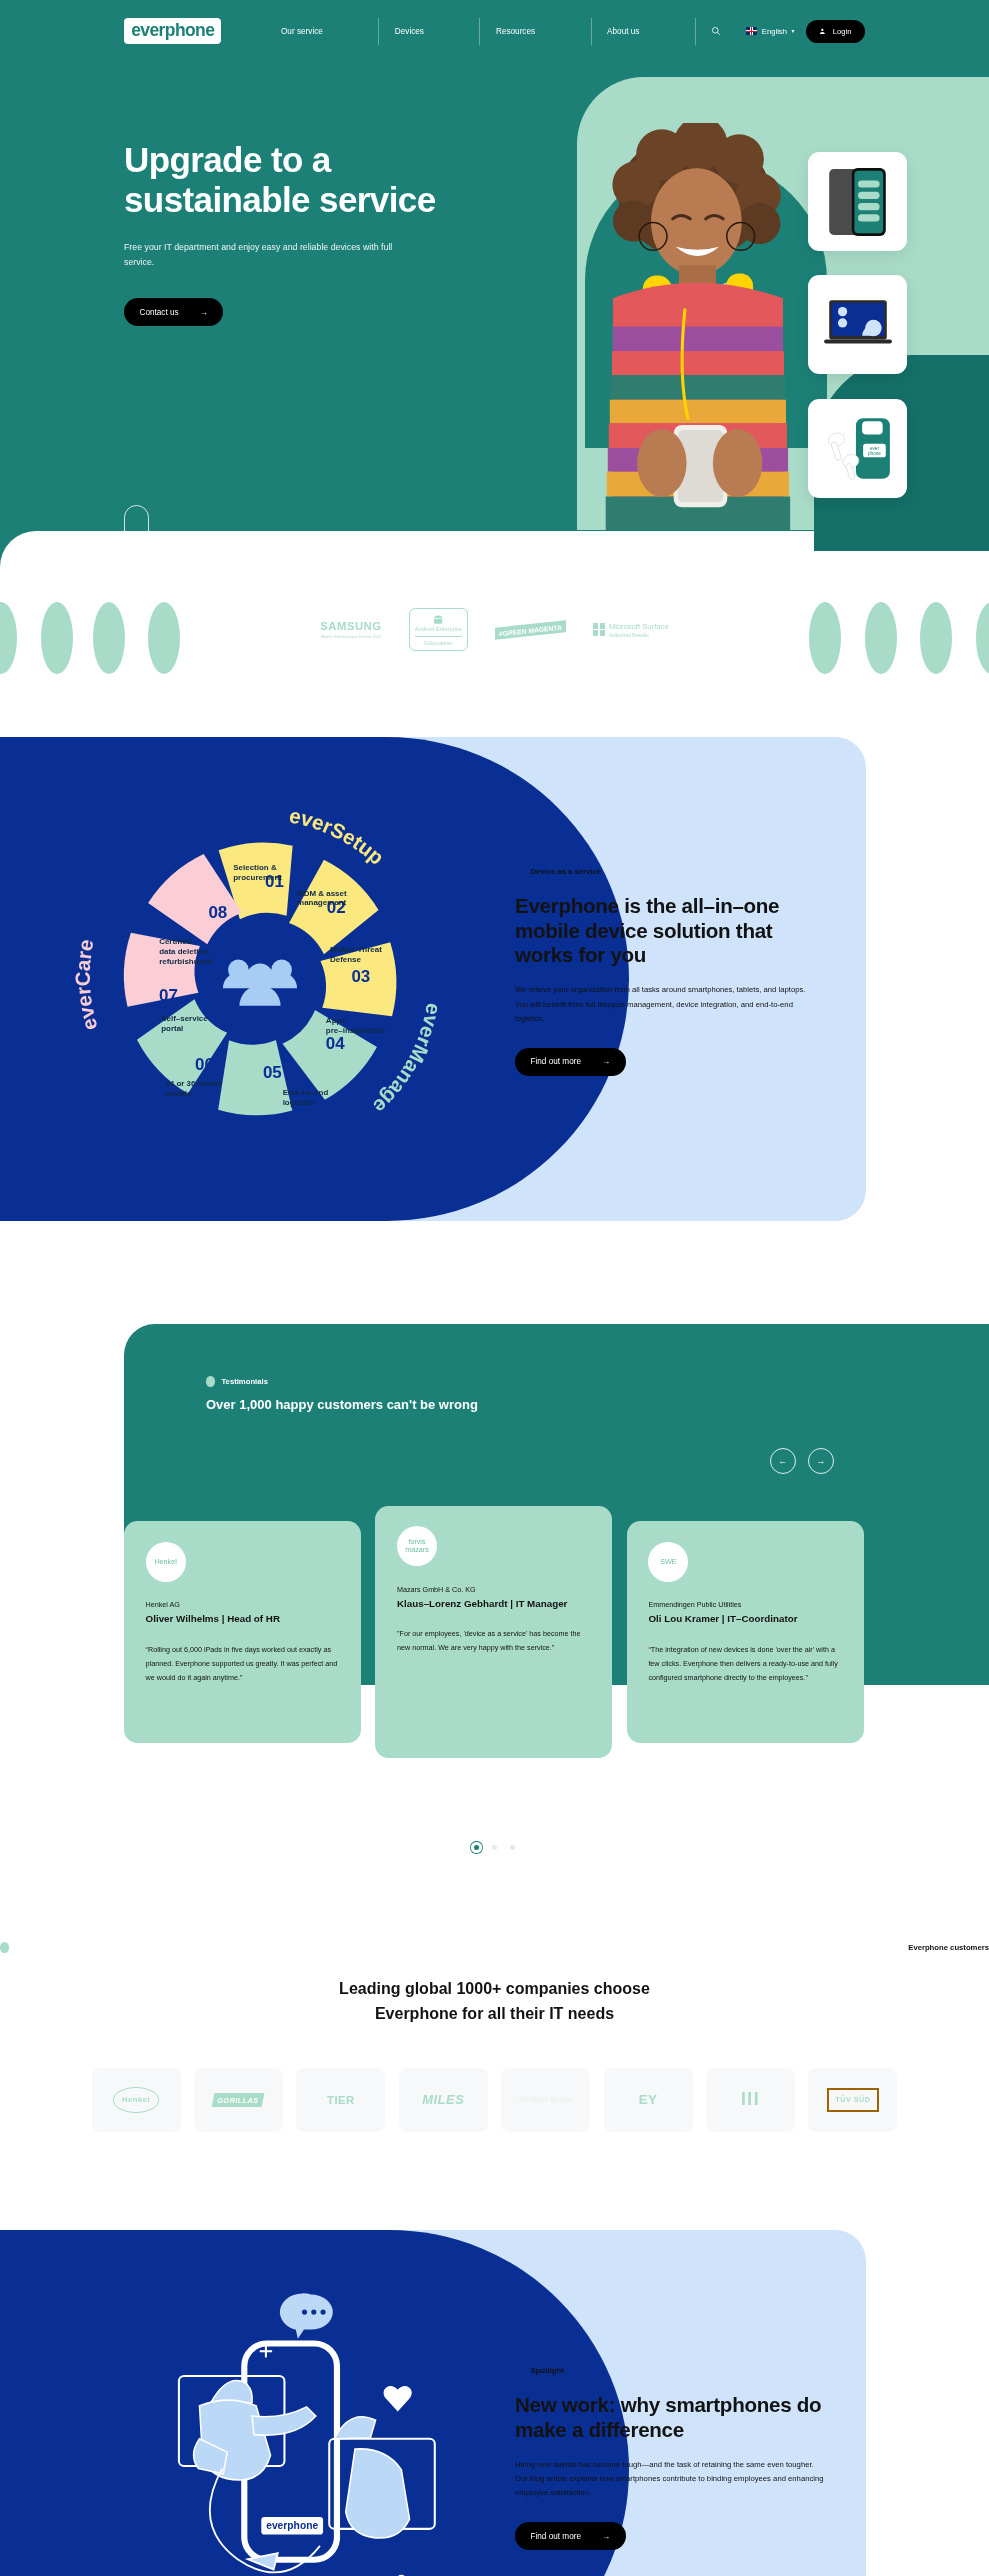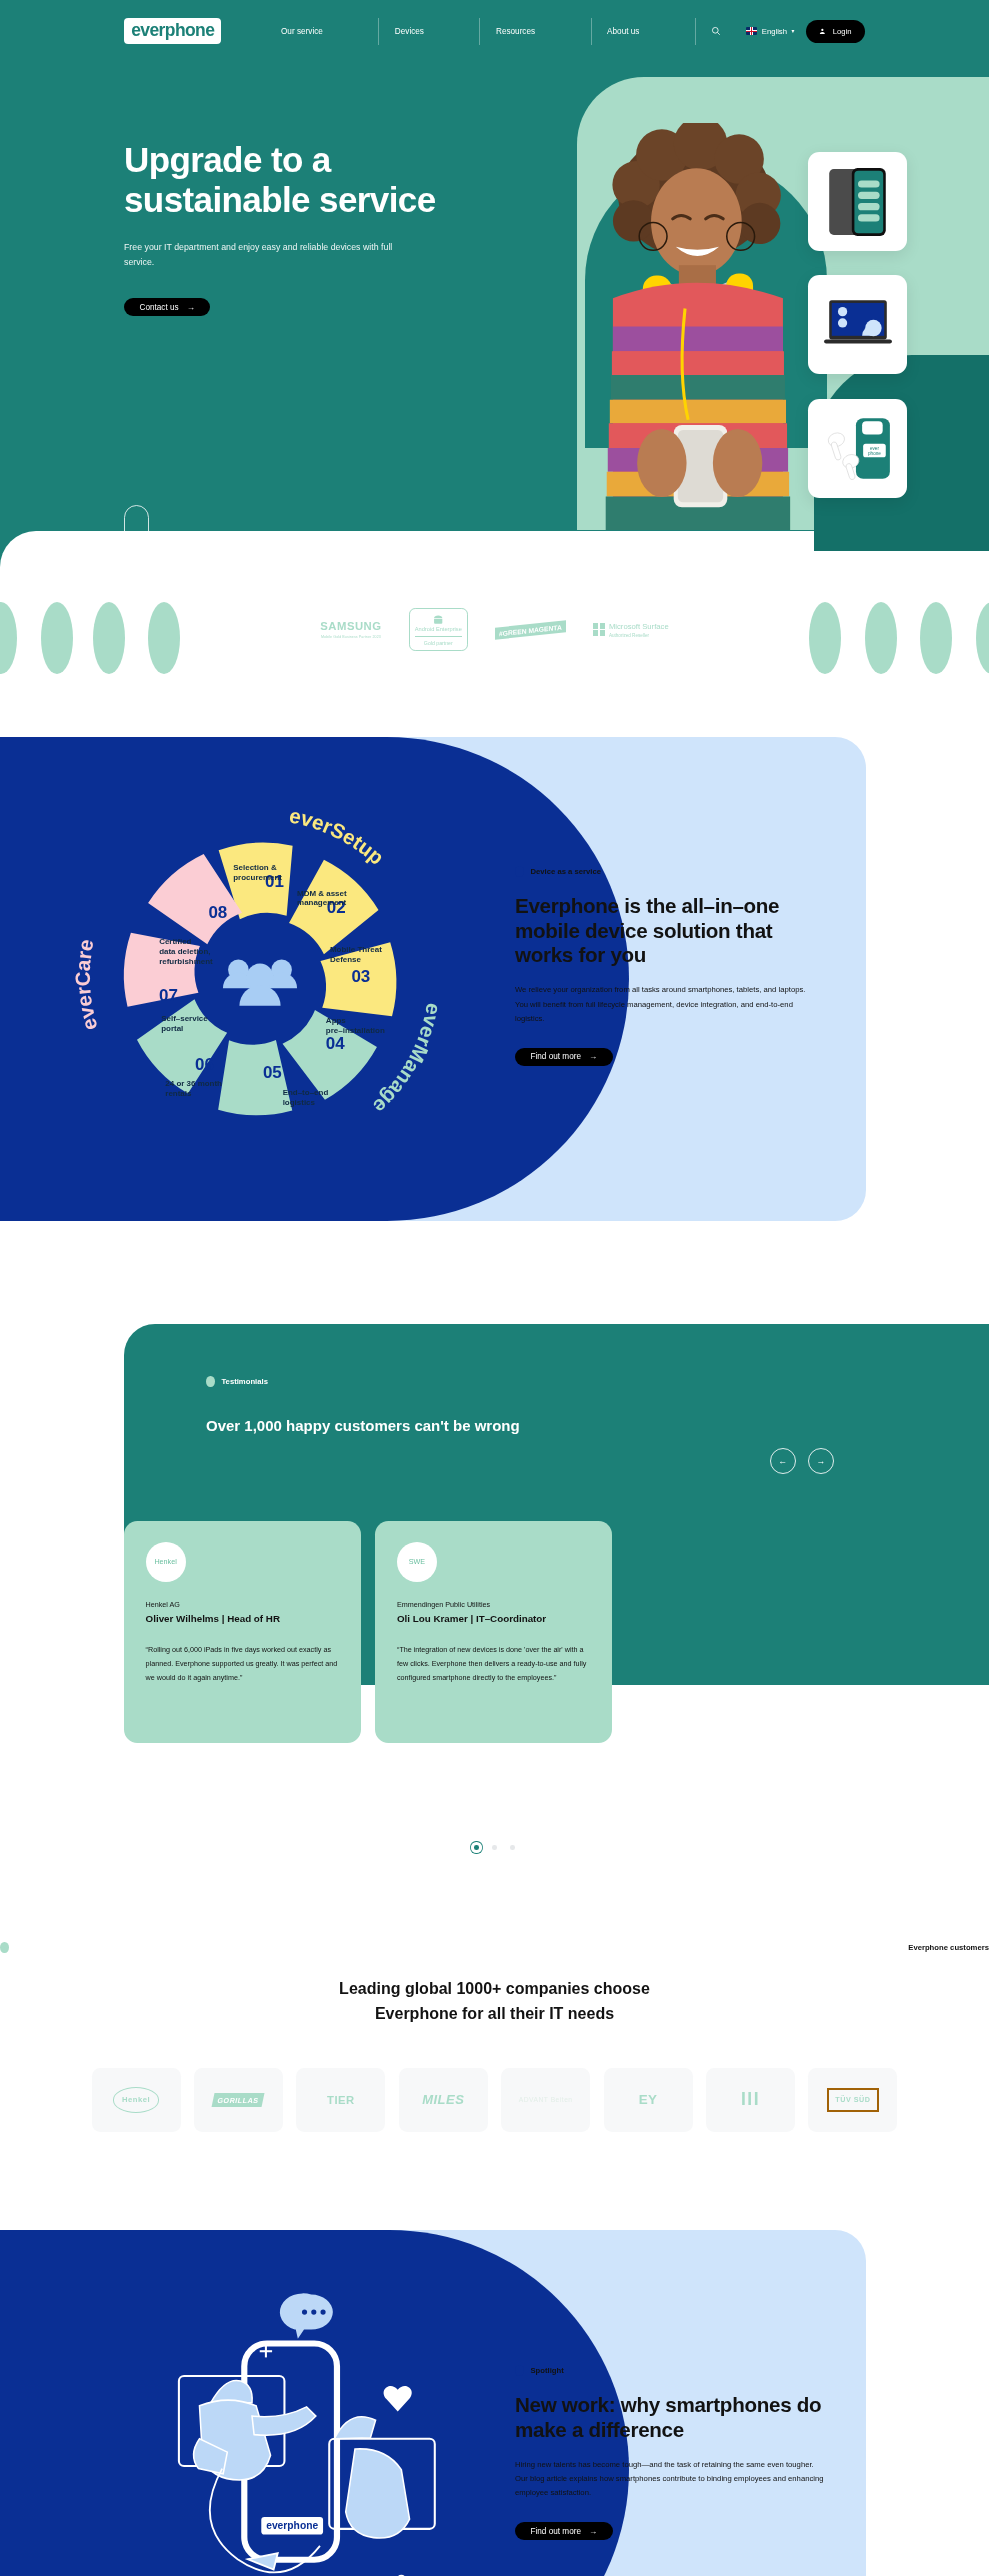--- a/index.html
+++ b/index.html
@@ -31,21 +31,21 @@
   .flag:after { content:""; position:absolute; left:4.1px; top:0; width:2.1px; height:7.2px; background:#fff; }
   .flag i { position:absolute; left:4.6px; top:0; width:1px; height:7.2px; background:#cf142b; z-index:2; }
   .flag u { position:absolute; left:0; top:3.1px; width:10.8px; height:1px; background:#cf142b; z-index:2; }
   .chev { font-size:5.7px; color:#fff; }
   .login-btn { background:#000; color:#fff; border:none; border-radius:13.4px; height:23px; padding:0 13.4px; display:flex; align-items:center; gap:7px; font-size:7.7px; cursor:pointer; font-family:"Liberation Sans", sans-serif; }
 
   
   .hero-copy { position:absolute; left:124px; top:140px; width:319px; z-index:20; }
   .hero-title { color:#fff; font-size:35px; line-height:1.13; font-weight:700; letter-spacing:-0.6px; }
   .hero-sub { color:rgba(255,255,255,.93); font-size:8.8px; line-height:1.75; margin-top:20.6px; width:273px; }
-  .btn-dark { display:inline-flex; align-items:center; gap:8px; background:#000; color:#fff; border:none; border-radius:15.5px; height:18px; padding:0 15.5px; font-size:8.2px; cursor:pointer; margin-top:28px; font-family:"Liberation Sans", sans-serif; }
+  .btn-dark { display:inline-flex; align-items:center; gap:21px; background:#000; color:#fff; border:none; border-radius:15.5px; height:28px; padding:0 15.5px; font-size:8.2px; cursor:pointer; margin-top:28px; font-family:"Liberation Sans", sans-serif; }
   .scroll-pill { position:absolute; left:124px; top:505px; width:25px; height:44px; border:0.8px solid rgba(255,255,255,.8); border-radius:13.4px; display:flex; align-items:flex-end; justify-content:center; padding-bottom:6.7px; color:#fff; font-size:8.2px; z-index:20; }
 
   
   .hero-art { position:absolute; right:0; top:77px; width:443px; height:453px; z-index:10; }
   .art-rounded { position:absolute; left:31px; top:0; width:412px; height:453px; background:#a9dcc8; border-top-left-radius:67px; }
   .art-blob-dark { position:absolute; left:39px; top:82px; width:242px; height:289px; background:#1c8077; border-radius:124px 124px 0 0; }
   .art-blob-dark2 { position:absolute; right:-20.6px; top:278px; width:196px; height:196px; background:#147068; border-radius:98px 0 0 0; }
   .art-person { position:absolute; left:10.3px; bottom:0; width:289px; height:407px; }
 
   .devcard { position:absolute; background:#fff; border-radius:11.3px; box-shadow:0 4.1px 15.5px rgba(0,0,0,.09); display:flex; align-items:center; justify-content:center; }
@@ -74,21 +74,21 @@
   .daas-copy { position:absolute; left:515px; top:129px; width:299px; }
   .eyebrow { display:flex; align-items:center; gap:6.7px; font-size:7.7px; font-weight:700; }
   .dot { width:8.8px; height:11.3px; border-radius:50%; display:inline-block; }
   .sec-title { font-size:20.6px; line-height:1.2; font-weight:700; letter-spacing:-0.3px; margin-top:16.5px; }
   .sec-body { font-size:7.7px; line-height:1.85; margin-top:15.5px; }
 
   
   .testi { position:relative; height:556px; background:#fff; }
   .testi-band { position:absolute; left:124px; top:0; width:866px; height:361px; background:#1c8077; border-top-left-radius:31px; border-bottom-left-radius:31px; }
   .testi-head { position:absolute; left:206px; top:52px; width:412px; color:#fff; }
-  .testi-title { font-size:15px; line-height:1.3; font-weight:700; margin-top:29px; }
+  .testi-title { font-size:13px; line-height:1.3; font-weight:700; margin-top:10px; }
   .arrows { position:absolute; right:155px; top:124px; display:flex; gap:12.4px; }
   .circ-btn { width:26px; height:26px; border-radius:50%; border:0.7px solid rgba(255,255,255,.85); color:#fff; display:flex; align-items:center; justify-content:center; font-size:8.8px; background:transparent; cursor:pointer; }
   .tcards { position:absolute; left:124px; top:197px; display:flex; gap:14.4px; }
   .tcard { width:237px; height:222px; background:#a9dcc8; border-radius:13.4px; padding:20.6px 21.6px; }
   .tcard.mid { height:252px; margin-top:-15.5px; }
   .tlogo { width:40px; height:40px; border-radius:50%; background:#fff; display:flex; align-items:center; justify-content:center; color:#6bbfa0; font-size:7.2px; text-align:center; line-height:1.1; }
   .tcompany { font-size:7.2px; margin-top:18.5px; }
   .tname { font-size:9.8px; font-weight:700; margin-top:3.1px; line-height:1.35; }
   .tquote { font-size:7.2px; line-height:1.95; margin-top:17.5px; }
   .dots { position:absolute; left:0; right:0; top:521px; display:flex; justify-content:center; gap:13.4px; align-items:center; }
@@ -403,20 +403,26 @@
       <button class="circ-btn">←</button>
       <button class="circ-btn">→</button>
     </div>
 
     <div class="tcards">
       <div class="tcard">
         <div class="tlogo">Henkel</div>
         <div class="tcompany">Henkel AG</div>
         <div class="tname">Oliver Wilhelms | Head of HR</div>
         <div class="tquote">“Rolling out 6,000 iPads in five days worked out exactly as planned. Everphone supported us greatly. It was perfect and we would do it again anytime.”</div>
+      </div>
+      <div class="tcard mid">
+        <div class="tlogo">forvis mazars</div>
+        <div class="tcompany">Mazars GmbH &amp; Co. KG</div>
+        <div class="tname">Klaus–Lorenz Gebhardt | IT Manager</div>
+        <div class="tquote">"For our employees, 'device as a service' has become the new normal. We are very happy with the service."</div>
       </div>
       <div class="tcard">
         <div class="tlogo">SWE</div>
         <div class="tcompany">Emmendingen Public Utilities</div>
         <div class="tname">Oli Lou Kramer | IT–Coordinator</div>
         <div class="tquote">“The integration of new devices is done 'over the air' with a few clicks. Everphone then delivers a ready-to-use and fully configured smartphone directly to the employees.”</div>
       </div>
     </div>
 
     <div class="dots">

